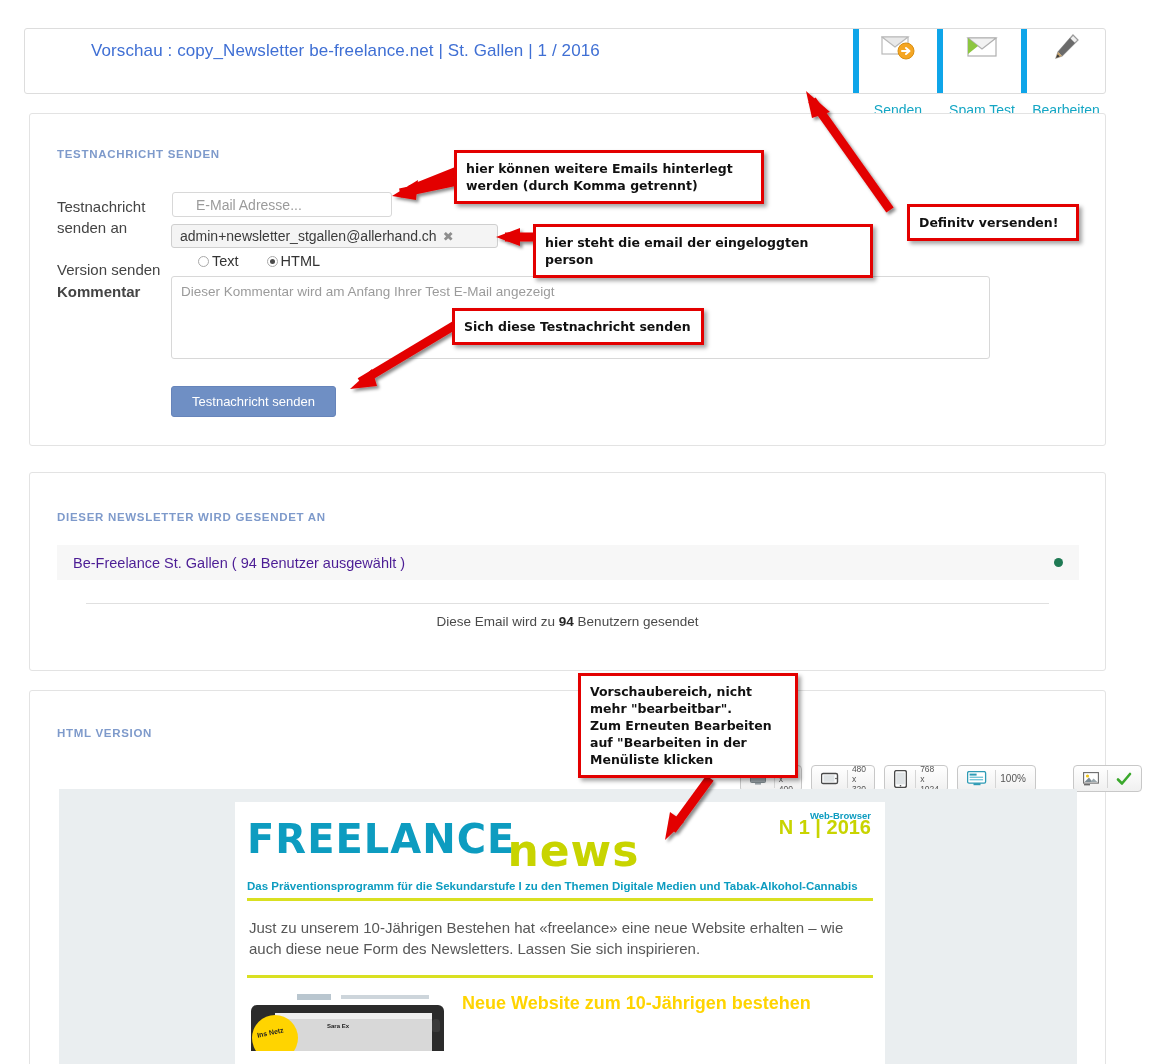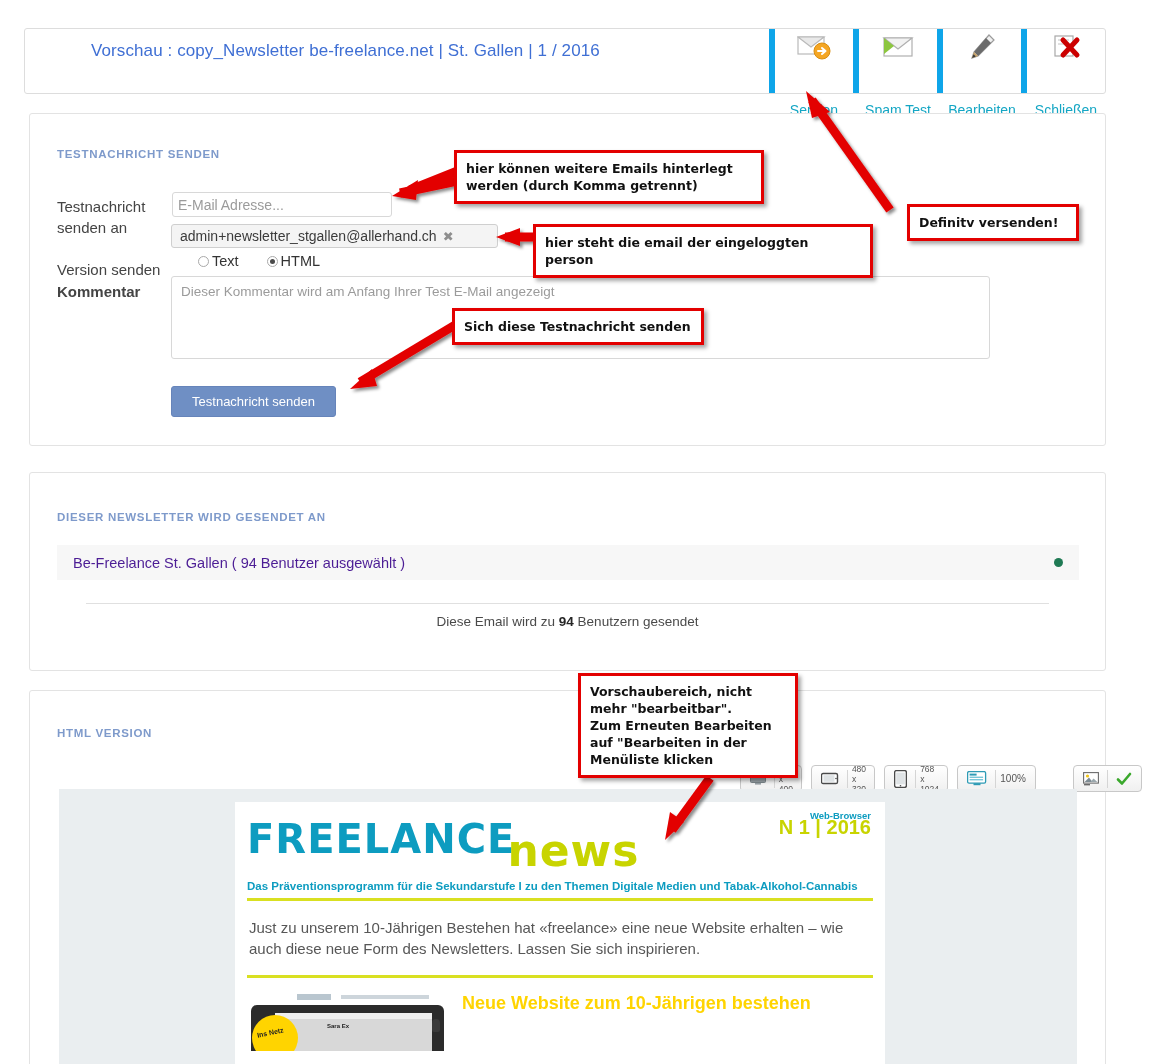--- a/index.html
+++ b/index.html
@@ -89,21 +89,21 @@
     line-height: 21px;
   }
   .finput {
     position: absolute;
     background: #ffffff;
     border: 1px solid #d8d8d8;
     border-radius: 3px;
     font-family: "Liberation Sans", sans-serif;
     font-size: 14px;
     color: #1d4ed8;
-    padding: 0 5px;
+    padding: 0 23px;
     outline: none;
   }
   .finput::placeholder { color: #9b9b9b; opacity: 1; }
 
   .tagbox {
     position: absolute;
     left: 171px; top: 224px;
     width: 327px; height: 24px;
     background: #f4f4f4;
     border: 1px solid #cfcfcf;
@@ -417,31 +417,20 @@
           <svg width="30" height="28" viewBox="0 0 30 28">
             <path d="M22 2 L27 7 L11 23 L5 25 L7 19 Z" fill="#f0f0f0" stroke="#9b9b9b" stroke-width="1.2"></path>
             <path d="M19 5 L24 10 L11 23 L7 19 Z" fill="#6b6b6b"></path>
             <path d="M5 25 L7 19 L11 23 Z" fill="#c9a46b"></path>
             <path d="M5 25 L6.6 21.2 L8.8 23.4 Z" fill="#3a3a3a"></path>
           </svg>
         </span>
         <span class="tlabel">Bearbeiten</span>
       </div>
 
-      <div class="tool sep">
-        <span class="glyph">
-          <svg width="30" height="28" viewBox="0 0 30 28">
-            <rect x="4" y="3" width="18" height="20" fill="#ffffff" stroke="#a8a8a8" stroke-width="1.2"></rect>
-            <line x1="7" y1="7" x2="18" y2="7" stroke="#cccccc" stroke-width="1.2"></line>
-            <line x1="7" y1="11" x2="18" y2="11" stroke="#cccccc" stroke-width="1.2"></line>
-            <path d="M12 7 L26 22 M26 7 L12 22" stroke="#cc0000" stroke-width="5" stroke-linecap="round"></path>
-          </svg>
-        </span>
-        <span class="tlabel">Schließen</span>
-      </div>
 
     </div>
   </div>
 
   <div class="card" id="card1">
     <div class="card-title">TESTNACHRICHT SENDEN</div>
 
     <div class="flabel" style="left:27px; top:82px;">Testnachricht</div>
     <div class="flabel" style="left:27px; top:103px;">senden an</div>
 

